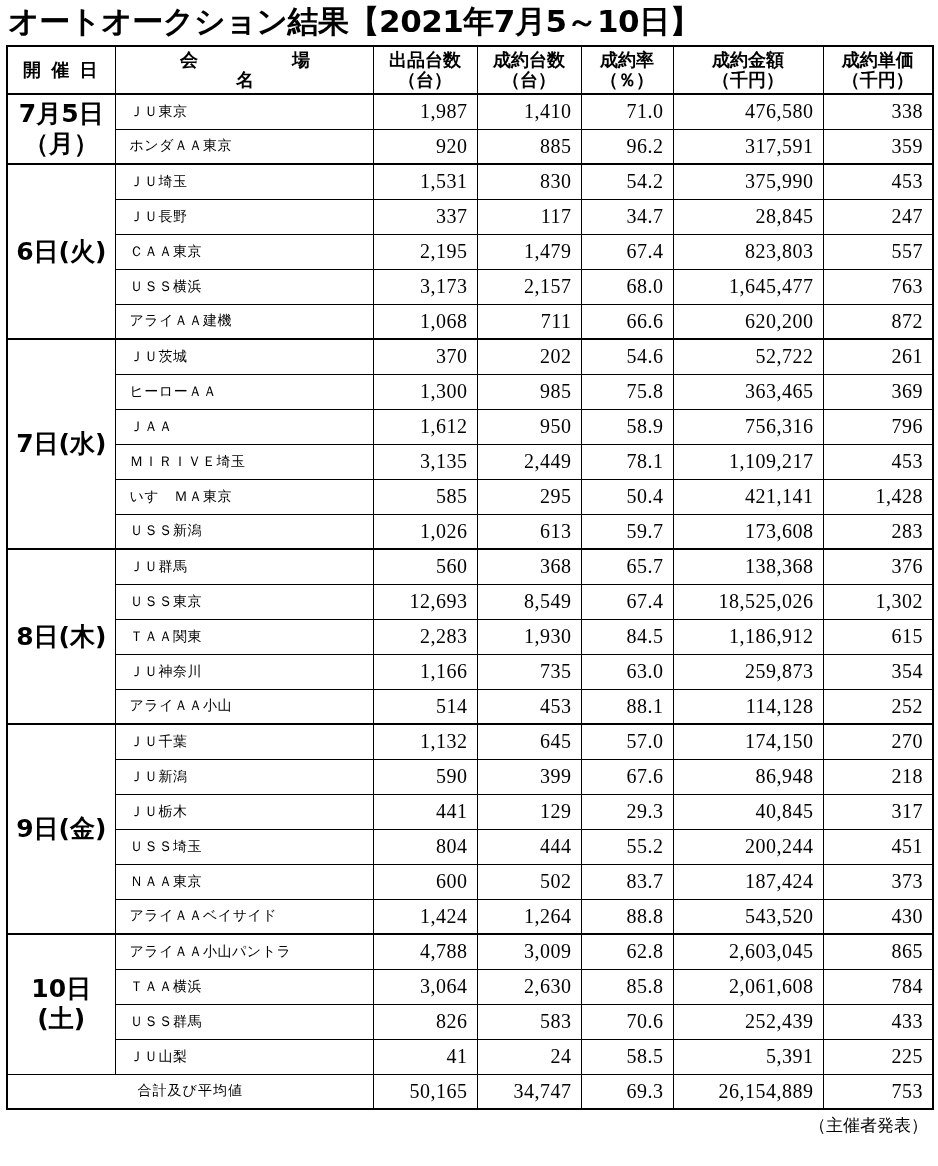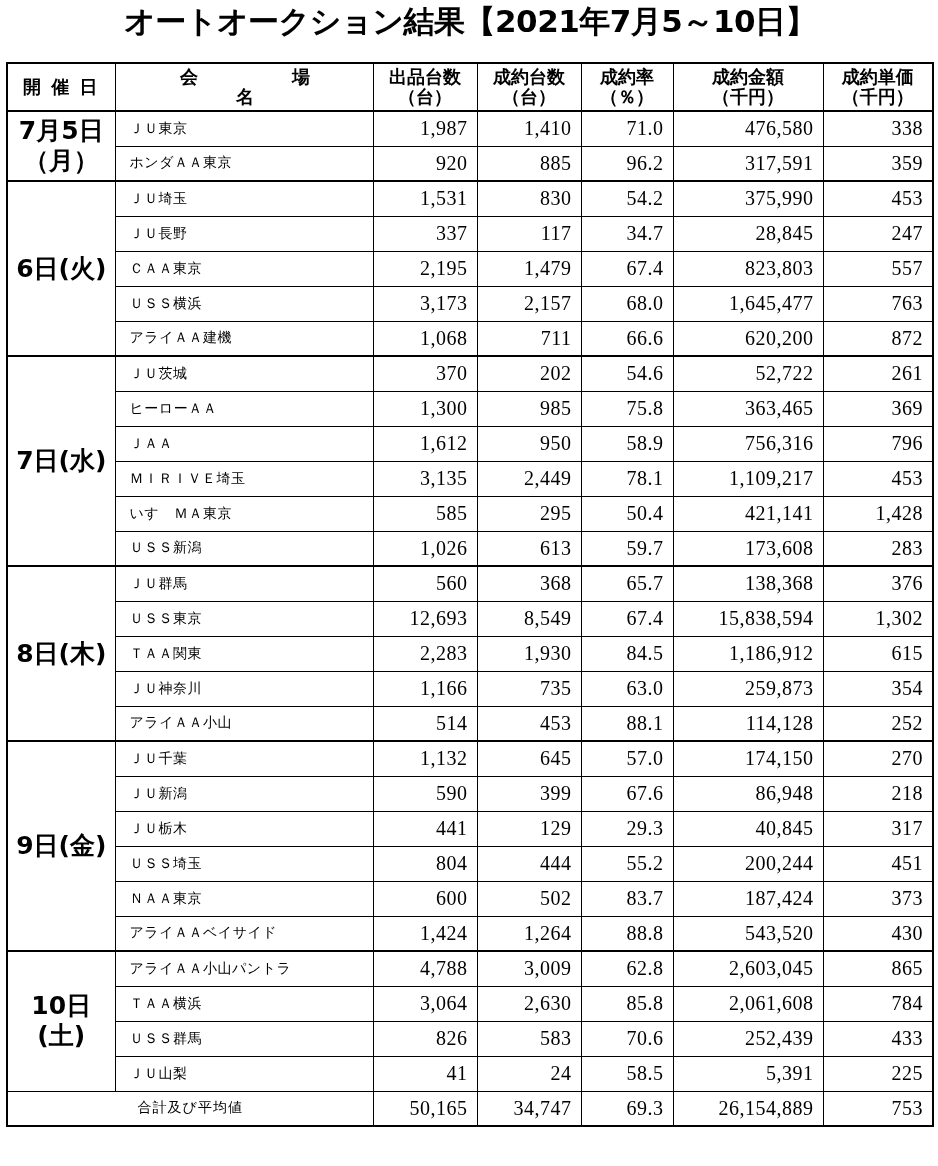--- a/index.html
+++ b/index.html
@@ -21,23 +21,22 @@
     position: relative;
     box-sizing: border-box;
     padding: 0 6px;
   }
   #title {
     font-family: "DejaVu Sans", "Liberation Sans", sans-serif;
     font-weight: bold;
     font-size: 31px;
     line-height: 40px;
     letter-spacing: -0.5px;
-    padding: 1px 0 21px 2px;
+    padding: 1px 0 4px 2px;
     white-space: nowrap;
-    text-align: center;
   }
   table {
     border-collapse: collapse;
     width: 926px;
     table-layout: fixed;
     font-size: 19px;
   }
   col.c-date  { width: 108px; }
   col.c-venue { width: 258px; }
   col.c-lots  { width: 104px; }
@@ -283,21 +282,21 @@
           <td class="num">368</td>
           <td class="num">65.7</td>
           <td class="num">138,368</td>
           <td class="num">376</td>
         </tr>
         <tr>
           <td class="venue">ＵＳＳ東京</td>
           <td class="num">12,693</td>
           <td class="num">8,549</td>
           <td class="num">67.4</td>
-          <td class="num">15,838,594</td>
+          <td class="num">18,525,026</td>
           <td class="num">1,302</td>
         </tr>
         <tr>
           <td class="venue">ＴＡＡ関東</td>
           <td class="num">2,283</td>
           <td class="num">1,930</td>
           <td class="num">84.5</td>
           <td class="num">1,186,912</td>
           <td class="num">615</td>
         </tr>
@@ -403,13 +402,14 @@
           <td class="venue center" colspan="2">合計及び平均値</td>
           <td class="num">50,165</td>
           <td class="num">34,747</td>
           <td class="num">69.3</td>
           <td class="num">26,154,889</td>
           <td class="num">753</td>
         </tr>
       </tbody>
   </table>
 
+  <div id="footnote">（主催者発表）</div>
 </div>
 
 </body></html>

